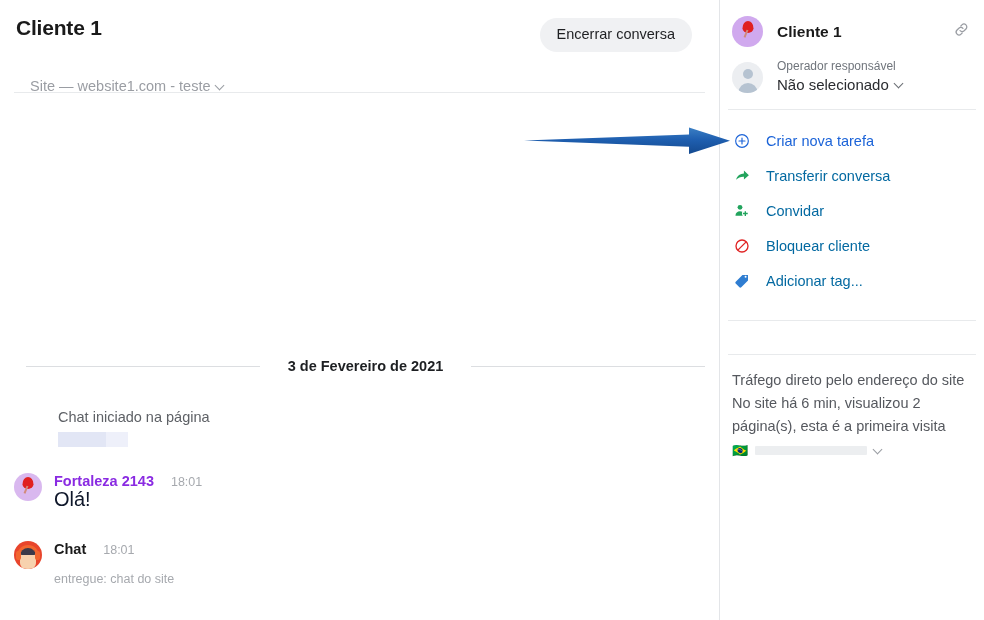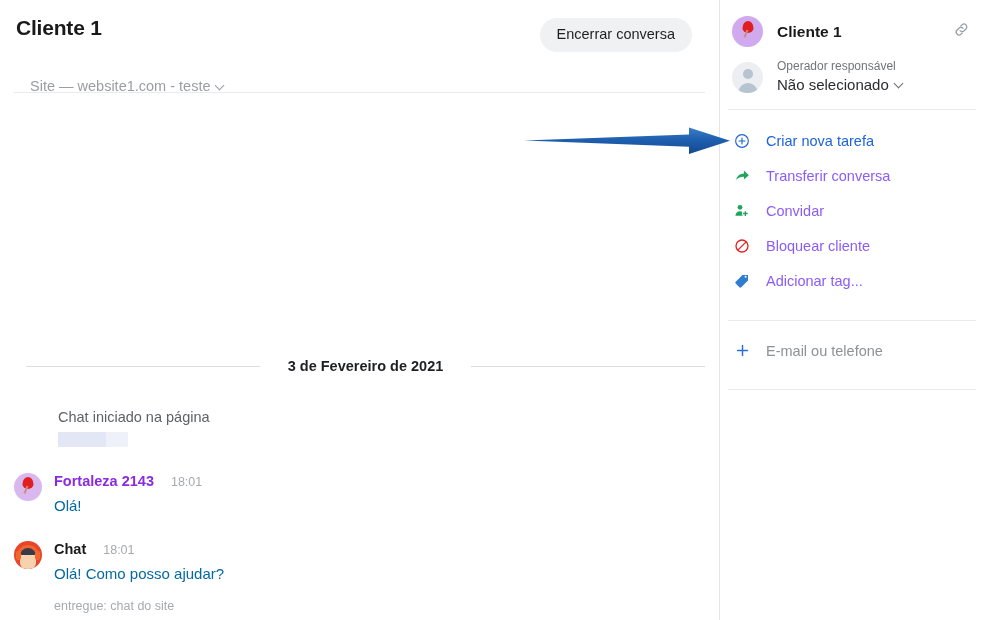--- a/index.html
+++ b/index.html
@@ -112,21 +112,21 @@
   }
   .avatar-agent .cup-l { left: 2px; }
   .avatar-agent .cup-r { right: 2px; }
 
   .msg-body { padding-top: 0; }
   .msg-meta { display: flex; align-items: baseline; gap: 17px; }
   .msg-name { font-size: 14.5px; font-weight: bold; }
   .name-visitor { color: #8a2be2; }
   .name-agent { color: #1a1a1a; }
   .msg-time { font-size: 12.5px; color: #a6a9ae; }
-  .msg-text { font-size: 15px; color: #0369a1; margin-top: 7px; line-height: 20px; }
+  .msg-text { font-size: 20px; color: #0f172a; margin-top: 0; line-height: 20px; }
   .msg-status { font-size: 12.5px; color: #a6a9ae; margin-top: 15px; }
 
   
   .arrow-annotation {
     position: absolute; left: 524px; top: 126px;
     width: 208px; height: 30px; pointer-events: none; z-index: 30;
   }
 
   
   .info-pane {
@@ -179,21 +179,21 @@
   .chev-dark::before { border-color: #6a6e74; }
 
   .pane-rule { height: 1px; background: #e8eaec; margin: 14px 8px 0 8px; }
 
   .action-list { padding: 13px 0 0 0; }
   .action-item {
     display: flex; align-items: center; gap: 14px;
     height: 35px; padding: 0 12px; cursor: pointer;
   }
   .action-ico { width: 20px; height: 20px; flex: 0 0 20px; display: flex; align-items: center; justify-content: center; }
-  .action-label { font-size: 14.5px; color: #8b5cf6; }
+  .action-label { font-size: 14.5px; color: #0369a1; }
   .action-label.blue { color: #1b63d8; }
   .action-label.muted { color: #8d9198; }
 
   .visit-info { padding: 14px 12px 0 12px; }
   .visit-line { font-size: 14.5px; color: #55585e; line-height: 23px; }
   .flag-row { display: flex; align-items: center; gap: 7px; margin-top: 6px; }
   .flag { font-size: 13px; line-height: 1; }
   .redact-bar { width: 112px; height: 9px; background: #eceef0; border-radius: 1px; }
   .chev-row { cursor: pointer; }
 </style>
@@ -244,21 +244,20 @@
         <span class="hair"></span>
         <span class="band"></span>
         <span class="cup-l"></span>
         <span class="cup-r"></span>
       </div>
       <div class="msg-body">
         <div class="msg-meta">
           <span class="msg-name name-agent">Chat</span>
           <span class="msg-time">18:01</span>
         </div>
-        <div class="msg-text">Olá! Como posso ajudar?</div>
         <div class="msg-status">entregue: chat do site</div>
       </div>
     </div>
   </div>
 
   <div class="info-pane">
 
     <div class="client-row">
       <div class="client-avatar">
         <span class="pin"></span>
@@ -337,32 +336,34 @@
             <path d="M21 3h-8.3L2.6 13.1c-.8.8-.8 2 0 2.8l5.5 5.5c.8.8 2 .8 2.8 0L21 11.3V3zm-3.6 4.3a1.5 1.5 0 1 1 0-3 1.5 1.5 0 0 1 0 3z"></path>
           </svg>
         </span>
         <span class="action-label">Adicionar tag...</span>
       </div>
     </div>
 
     <div class="pane-rule" style="margin-top:22px"></div>
 
     <div class="action-list" style="padding-top:12px">
-      <div class="action-item">
-        <span class="action-ico">
-          <svg width="17" height="17" viewBox="0 0 24 24" fill="none" stroke="#2d6fd4" stroke-width="2.1" stroke-linecap="round">
-            <path d="M12 5v14M5 12h14"></path>
-          </svg>
-        </span>
-        <span class="action-label muted">E-mail ou telefone</span>
-      </div>
     </div>
 
     <div class="pane-rule" style="margin-top:21px"></div>
 
+    <div class="visit-info">
+      <div class="visit-line">Tráfego direto pelo endereço do site</div>
+      <div class="visit-line">No site há 6 min, visualizou 2</div>
+      <div class="visit-line">página(s), esta é a primeira visita</div>
+      <div class="flag-row chev-row">
+        <span class="flag">🇧🇷</span>
+        <span class="redact-bar"></span>
+        <span class="chev"></span>
+      </div>
+    </div>
   </div>
 
   <div class="arrow-annotation">
     <svg width="208" height="30" viewBox="0 0 208 30">
       <defs>
         <linearGradient id="ag" x1="0" y1="0" x2="0" y2="1">
           <stop offset="0%" stop-color="#3b7fc4"></stop>
           <stop offset="45%" stop-color="#1f5fb0"></stop>
           <stop offset="100%" stop-color="#14498f"></stop>
         </linearGradient>

